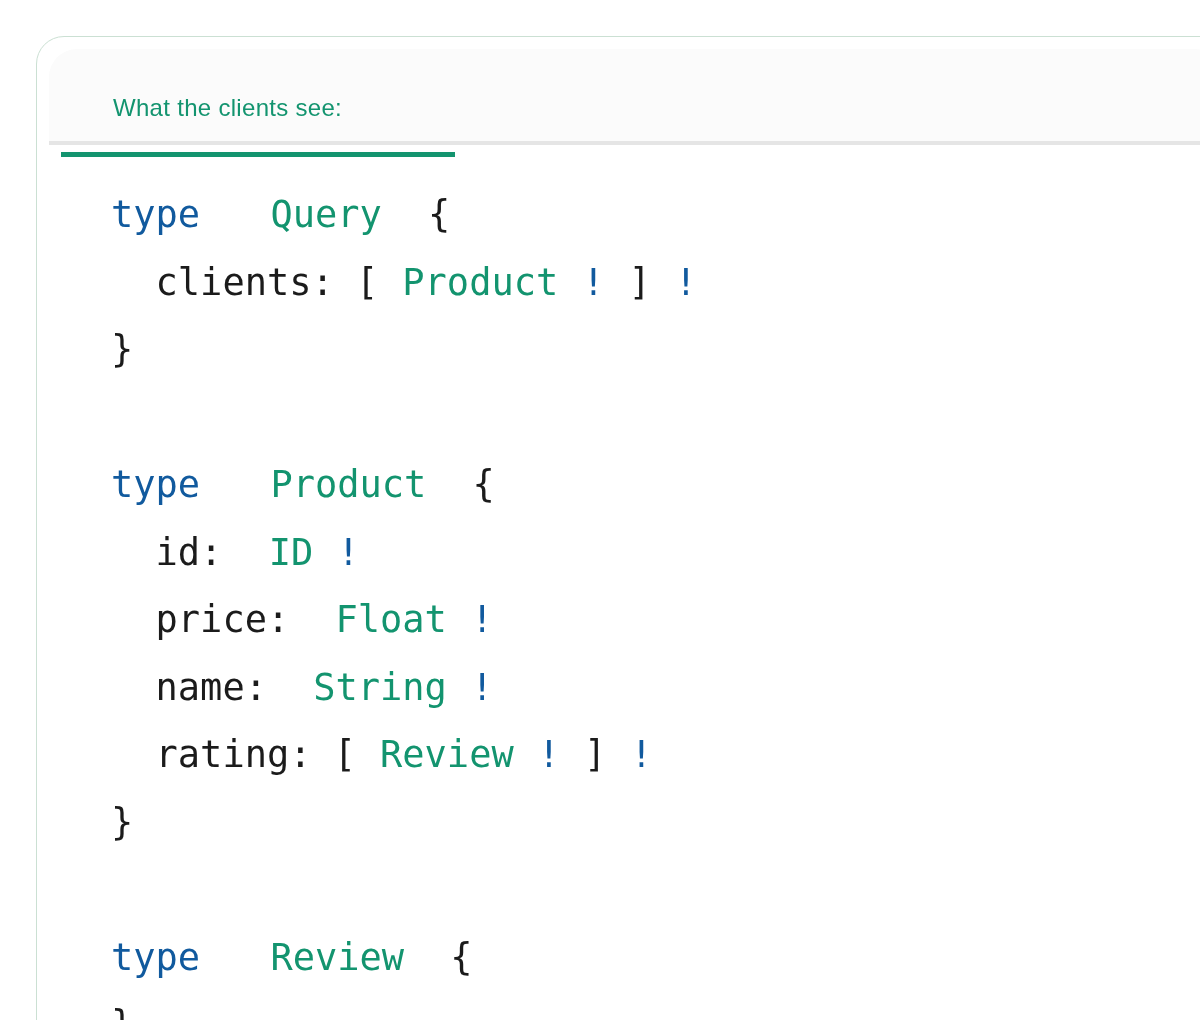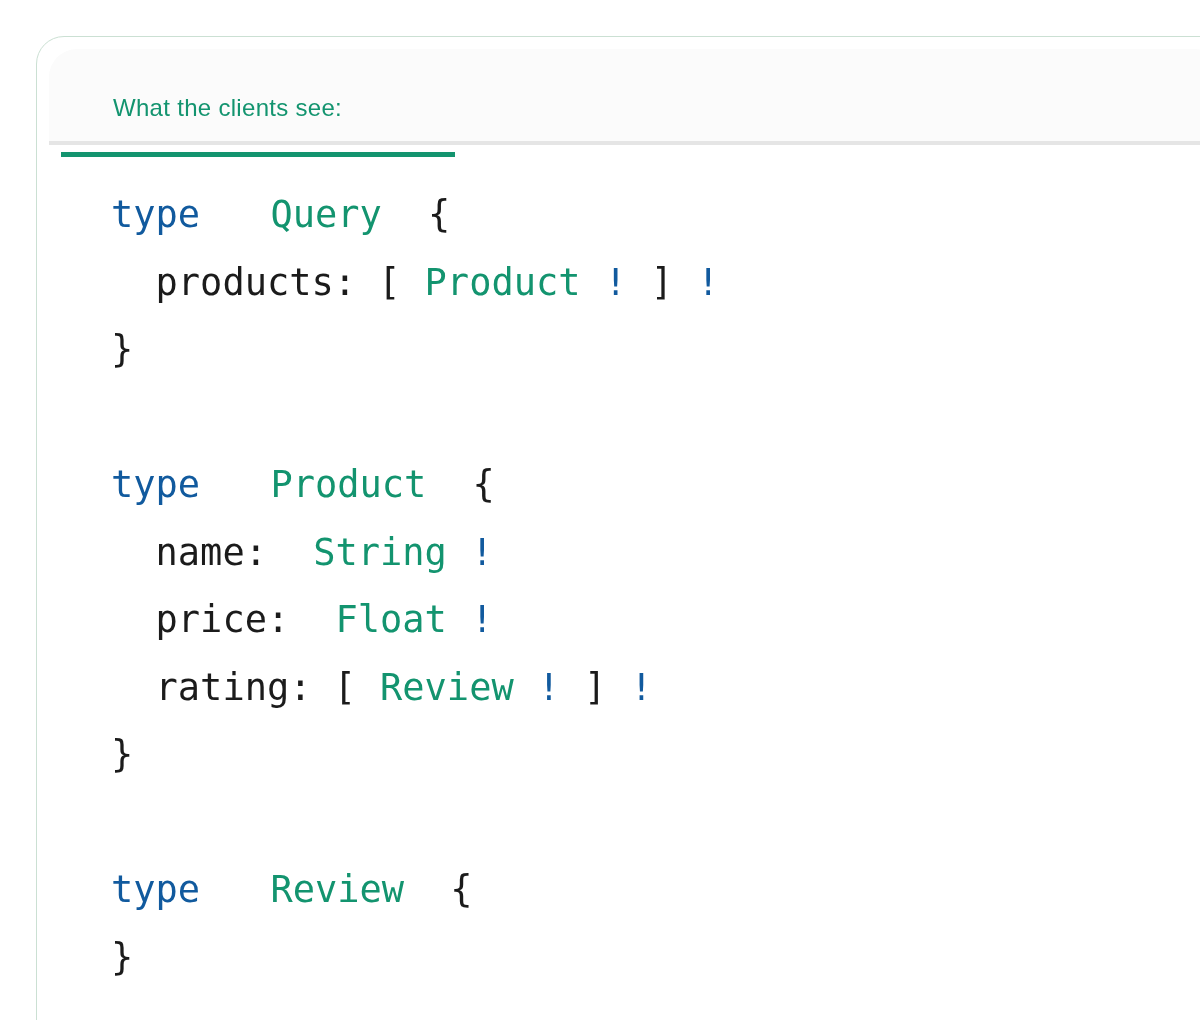--- a/index.html
+++ b/index.html
@@ -78,25 +78,26 @@
 <body>
 
 <div class="card">
   <div class="tabs-header">
     <div class="tab">
       <span class="tab-label">What the clients see:</span>
     </div>
   </div>
   <div class="code-area">
       <div class="code-line"><span class="tok-blue">type</span><span class="tok-dark"> </span><span class="tok-green">Query</span><span class="tok-dark"> {</span></div>
-      <div class="code-line"><span class="tok-dark">  products: [</span><span class="tok-green">Product</span><span class="tok-blue">!</span><span class="tok-dark">]</span><span class="tok-blue">!</span></div>
+      <div class="code-line"><span class="tok-dark">  clients: [</span><span class="tok-green">Product</span><span class="tok-blue">!</span><span class="tok-dark">]</span><span class="tok-blue">!</span></div>
       <div class="code-line"><span class="tok-dark">}</span></div>
       <div class="code-line"></div>
       <div class="code-line"><span class="tok-blue">type</span><span class="tok-dark"> </span><span class="tok-green">Product</span><span class="tok-dark"> {</span></div>
+      <div class="code-line"><span class="tok-dark">  id: </span><span class="tok-green">ID</span><span class="tok-blue">!</span></div>
+      <div class="code-line"><span class="tok-dark">  price: </span><span class="tok-green">Float</span><span class="tok-blue">!</span></div>
       <div class="code-line"><span class="tok-dark">  name: </span><span class="tok-green">String</span><span class="tok-blue">!</span></div>
-      <div class="code-line"><span class="tok-dark">  price: </span><span class="tok-green">Float</span><span class="tok-blue">!</span></div>
       <div class="code-line"><span class="tok-dark">  rating: [</span><span class="tok-green">Review</span><span class="tok-blue">!</span><span class="tok-dark">]</span><span class="tok-blue">!</span></div>
       <div class="code-line"><span class="tok-dark">}</span></div>
       <div class="code-line"></div>
       <div class="code-line"><span class="tok-blue">type</span><span class="tok-dark"> </span><span class="tok-green">Review</span><span class="tok-dark"> {</span></div>
       <div class="code-line"><span class="tok-dark">}</span></div>
     </div>
 </div>
 
 </body></html>

